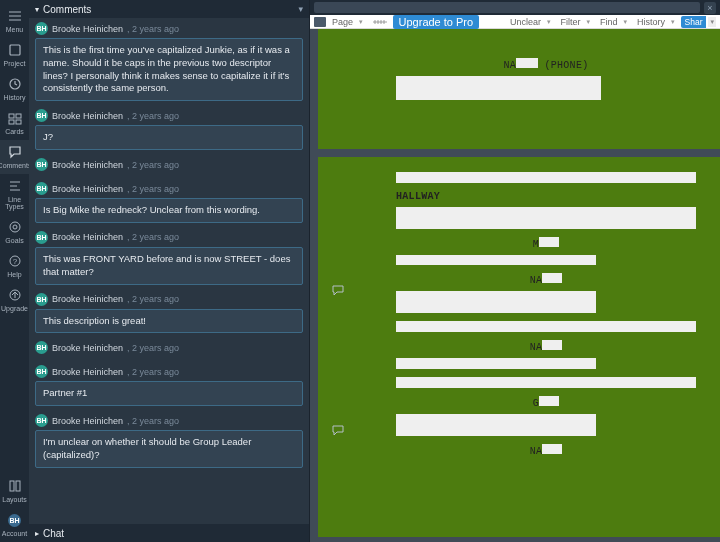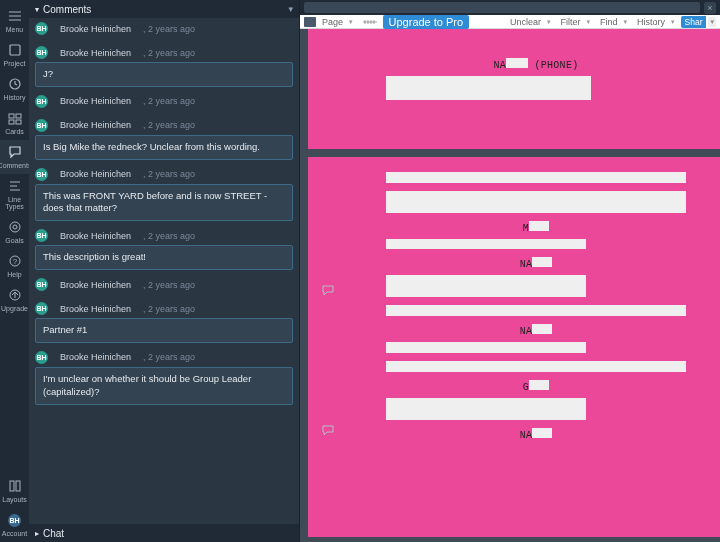--- a/index.html
+++ b/index.html
@@ -19,21 +19,21 @@
 .panel { width: 303px; background: #2a3642; display: flex; flex-direction: column; border-right: 1px solid #1a232d; }
 .panel-header { display: flex; align-items: center; height: 18px; background: #1f2a36; padding: 0 6px; font-size: 10px; color: #e6eaef; }
 .panel-header .caret { margin-right: 4px; font-size: 8px; }
 .panel-header .spacer { flex: 1; }
 .panel-header .menu-caret { font-size: 9px; color: #8fa0b2; }
 
 .comments-list { flex: 1; overflow-y: auto; padding: 2px 6px 4px; }
 .comments-list::-webkit-scrollbar { width: 6px; }
 .comments-list::-webkit-scrollbar-thumb { background: #4a5866; border-radius: 3px; }
 .comment-block { margin-bottom: 6px; }
-.comment-head { display: flex; align-items: center; gap: 12px; padding: 2px 0 3px; font-size: 9px; color: #a8b2bd; }
+.comment-head { display: flex; align-items: center; gap: 4px; padding: 2px 0 3px; font-size: 9px; color: #a8b2bd; }
 .avatar { width: 13px; height: 13px; border-radius: 50%; background: #2a9d8f; color: #fff; font-size: 7px; font-weight: 600; display: flex; align-items: center; justify-content: center; }
 .comment-author { color: #d0d7de; }
 .comment-time { color: #7a8a9a; text-align: right; }
 .comment-body { background: #334352; border: 1px solid #3d6a86; border-radius: 2px; padding: 5px 7px; font-size: 9.5px; color: #e6eaef; line-height: 1.35; }
 
 .panel-footer { height: 18px; background: #1f2a36; display: flex; align-items: center; padding: 0 6px; font-size: 10px; color: #e6eaef; }
 .panel-footer .caret { margin-right: 4px; font-size: 8px; }
 
 
 .editor { flex: 1; display: flex; flex-direction: column; background: #2a3642; }
@@ -47,21 +47,21 @@
 .toolbar .upgrade { background: #2e8bd4; color: #fff; padding: 1px 6px; border-radius: 2px; font-size: 11px; font-weight: 500; }
 .toolbar .spacer { flex: 1; }
 .toolbar .share { background: #2e8bd4; color: #fff; padding: 1px 4px; border-radius: 2px 0 0 2px; font-size: 8.5px; }
 .toolbar .mini-caret { font-size: 7px; color: #999; }
 
 .doc-area { flex: 1; background: #404b57; overflow-y: auto; padding: 0; position: relative; }
 .doc-area::-webkit-scrollbar { width: 7px; }
 .doc-area::-webkit-scrollbar-track { background: #e8e8e8; }
 .doc-area::-webkit-scrollbar-thumb { background: #b8b8b8; border-radius: 3px; }
 
-.page { background: #ec4899; margin: 0 0 8px 8px; min-height: 120px; padding: 10px 34px 14px 78px; position: relative; }
+.page { background: #4d7c0f; margin: 0 0 8px 8px; min-height: 120px; padding: 10px 24px 14px 78px; position: relative; }
 .page.first { margin-top: 0; padding-top: 24px; }
 .gutter-icon { position: absolute; left: 14px; width: 12px; height: 12px; color: #b5bfc9; }
 
 .redact { background: #efefef; display: inline-block; height: 10px; }
 .script-line { font-family: "Courier New", monospace; font-size: 10px; color: #222; letter-spacing: 0.3px; }
 .char { text-align: center; margin-left: 90px; margin-right: 60px; }
 .dlg { margin-left: 60px; margin-right: 70px; }
 .act { margin: 6px 0; }
 .scene-head { font-weight: bold; text-transform: uppercase; margin: 6px 0; }
 .block { margin: 5px 0; }
@@ -178,20 +178,21 @@
       <span class="spacer"></span>
       <span class="menu-caret">▾</span>
     </div>
     <div class="comments-list" id="comments-list">
         <div class="comment-block">
     <div class="comment-head">
       <span class="avatar">BH</span>
       <span class="comment-author">Brooke Heinichen</span>
             <span class="comment-time">, 2 years ago</span>
     </div>
+    <div class="comment-body">This is the first time you've capitalized Junkie, as if it was a name. Should it be caps in the previous two descriptor lines? I personally think it makes sense to capitalize it if it's consistently the same person.</div>
         </div>
         <div class="comment-block">
     <div class="comment-head">
       <span class="avatar">BH</span>
       <span class="comment-author">Brooke Heinichen</span>
             <span class="comment-time">, 2 years ago</span>
     </div>
     <div class="comment-body">J?</div>
         </div>
         <div class="comment-block">
@@ -302,20 +303,21 @@
 
       <div class="page first">
         <div class="script-line char block">
           <span>NA</span><span class="redact" style="width:22px"></span> <span>(PHONE)</span>
         </div>
         <div class="script-line dlg block"><span class="redact" style="width:205px;height:24px"></span></div>
       </div>
 
       <div class="page" style="min-height:380px">
         <div class="script-line act block"><span class="redact" style="width:300px;height:11px"></span></div>
+        <div class="script-line scene-head block">HALLWAY</div>
         <div class="script-line act block"><span class="redact" style="width:300px;height:22px"></span></div>
 
         <span class="gutter-icon" style="top:128px">
             <svg width="12" height="12" viewBox="0 0 12 12">
               <path d="M1 1h10v6H5l-3 3V7H1z" fill="none" stroke="#b5bfc9"></path>
             </svg>
           </span>
 
         <div class="script-line char block"><span>M</span><span class="redact" style="width:20px"></span></div>
         <div class="script-line dlg block"><span class="redact" style="width:200px;height:10px"></span></div>

